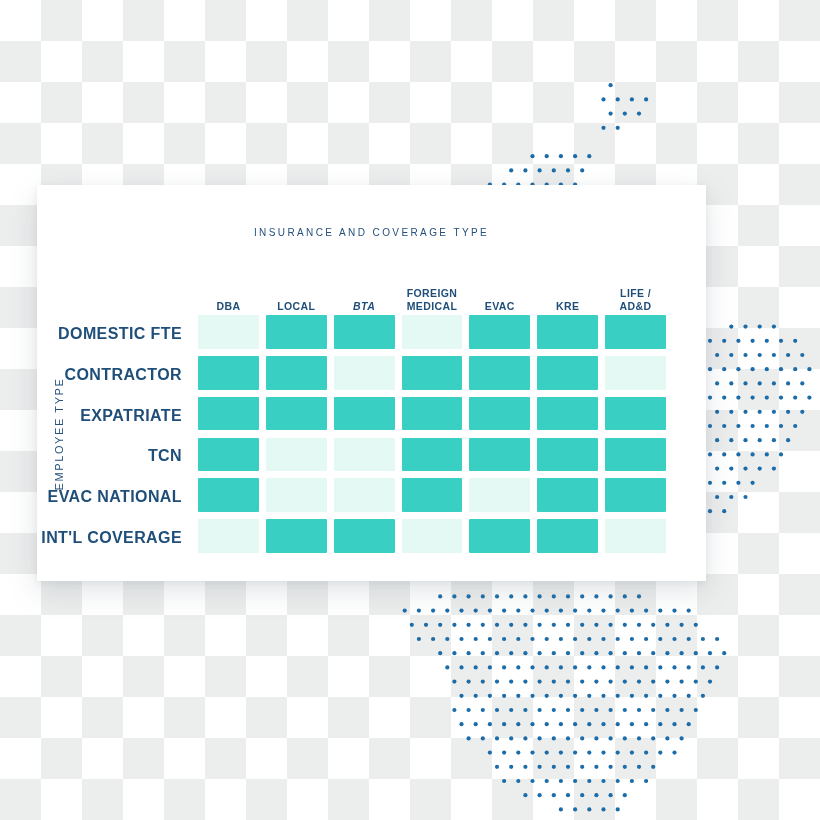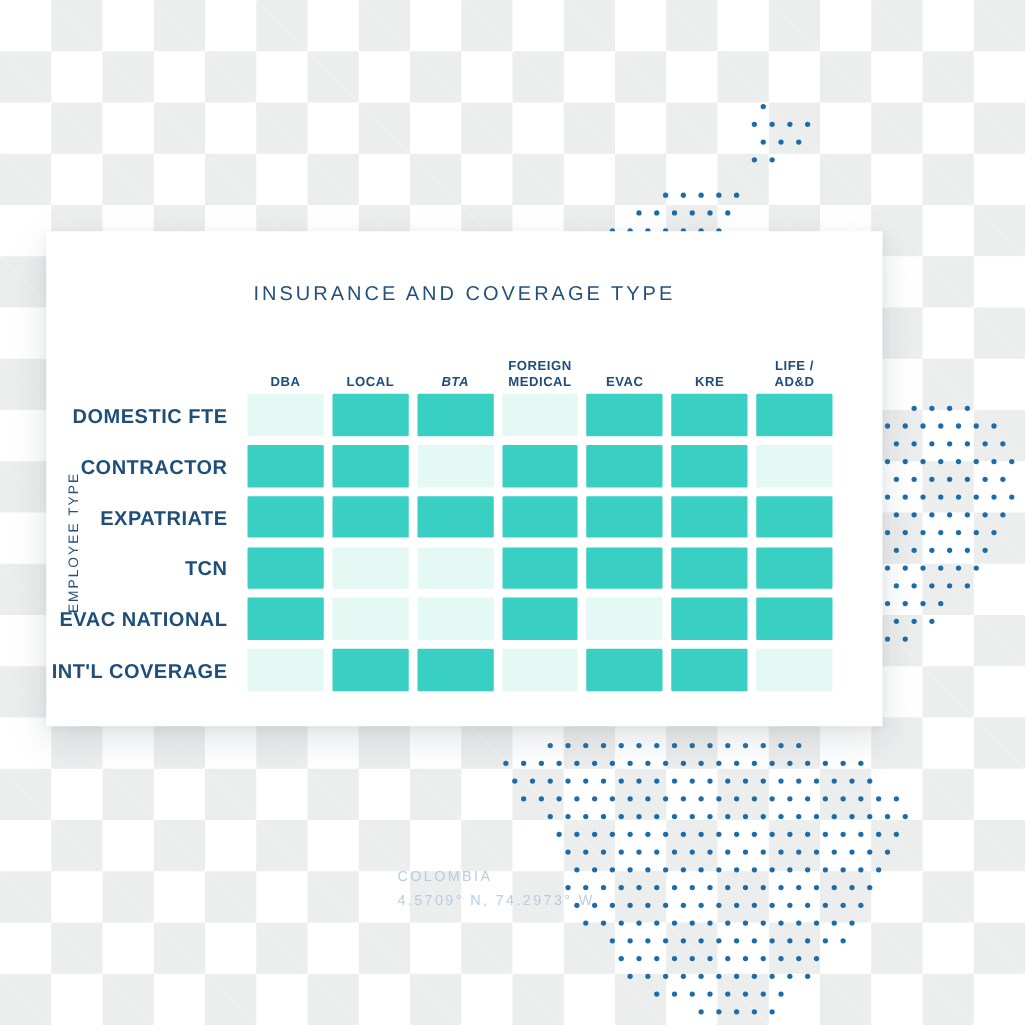--- a/index.html
+++ b/index.html
@@ -45,21 +45,21 @@
     background: #ffffff;
     box-shadow: 0 10px 26px rgba(120,130,140,0.22), 0 2px 6px rgba(120,130,140,0.10);
   }
 
   #chart-title {
     position: absolute;
     left: 0;
     right: 0;
     top: 42px;
     text-align: center;
-    font-size: 16px;
+    font-size: 10px;
     letter-spacing: 2.4px;
     color: #24507c;
     font-weight: 400;
   }
 
   
   #plot {
     position: absolute;
     left: 161px;   
     top: 130px;    
@@ -899,18 +899,14 @@
         <div class="cell" style="left: 67.8571px; top: 204.167px; width: 60.8571px; height: 33.8333px; background: rgb(58, 207, 195);"></div>
         <div class="cell" style="left: 135.714px; top: 204.167px; width: 60.8571px; height: 33.8333px; background: rgb(58, 207, 195);"></div>
         <div class="cell" style="left: 203.571px; top: 204.167px; width: 60.8571px; height: 33.8333px; background: rgb(228, 248, 244);"></div>
         <div class="cell" style="left: 271.429px; top: 204.167px; width: 60.8571px; height: 33.8333px; background: rgb(58, 207, 195);"></div>
         <div class="cell" style="left: 339.286px; top: 204.167px; width: 60.8571px; height: 33.8333px; background: rgb(58, 207, 195);"></div>
         <div class="cell" style="left: 407.143px; top: 204.167px; width: 60.8571px; height: 33.8333px; background: rgb(228, 248, 244);"></div>
       </div>
 
   </div>
 
-  <div id="caption">
-    <div>COLOMBIA</div>
-    <div>4.5709° N, 74.2973° W</div>
-  </div>
 
 </div>
 
 </body></html>

